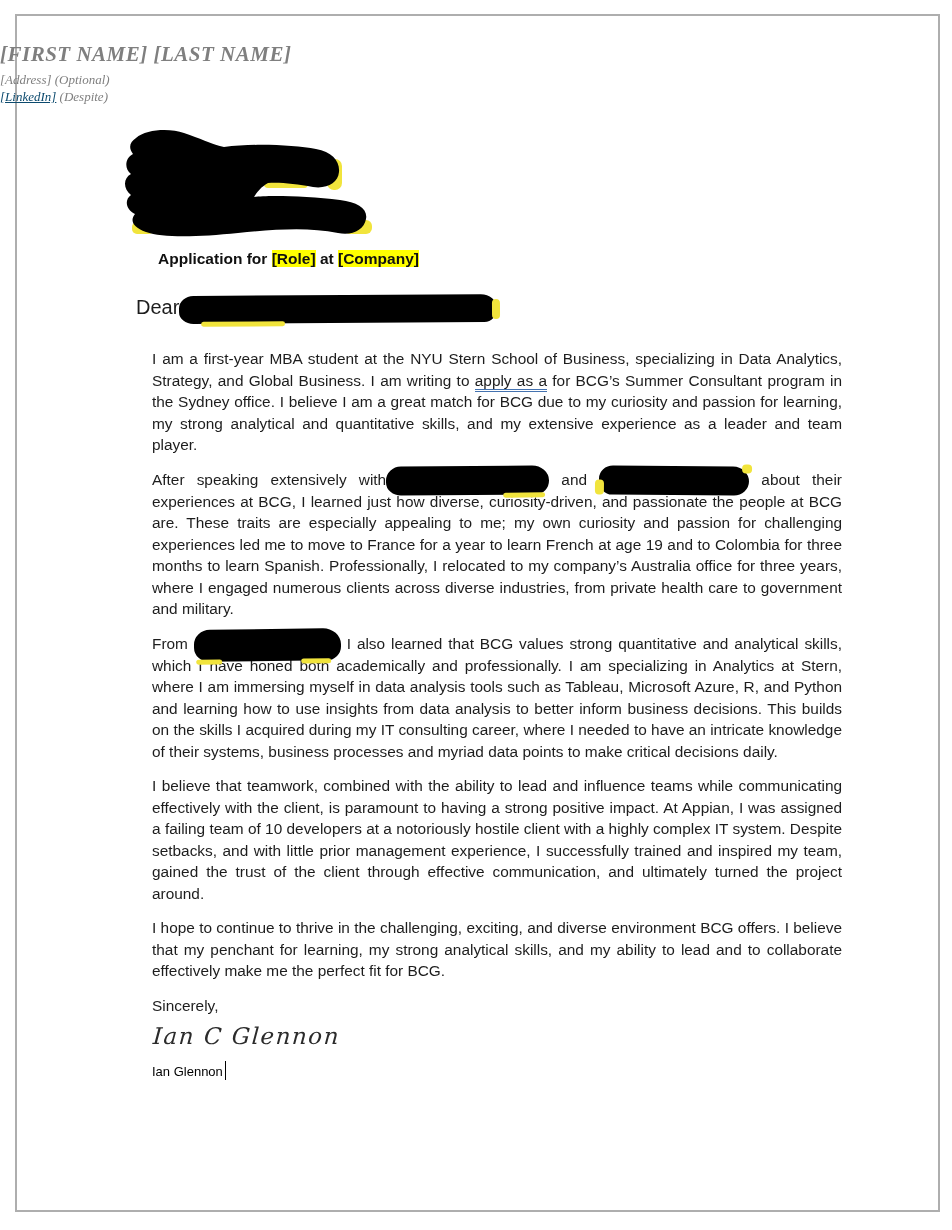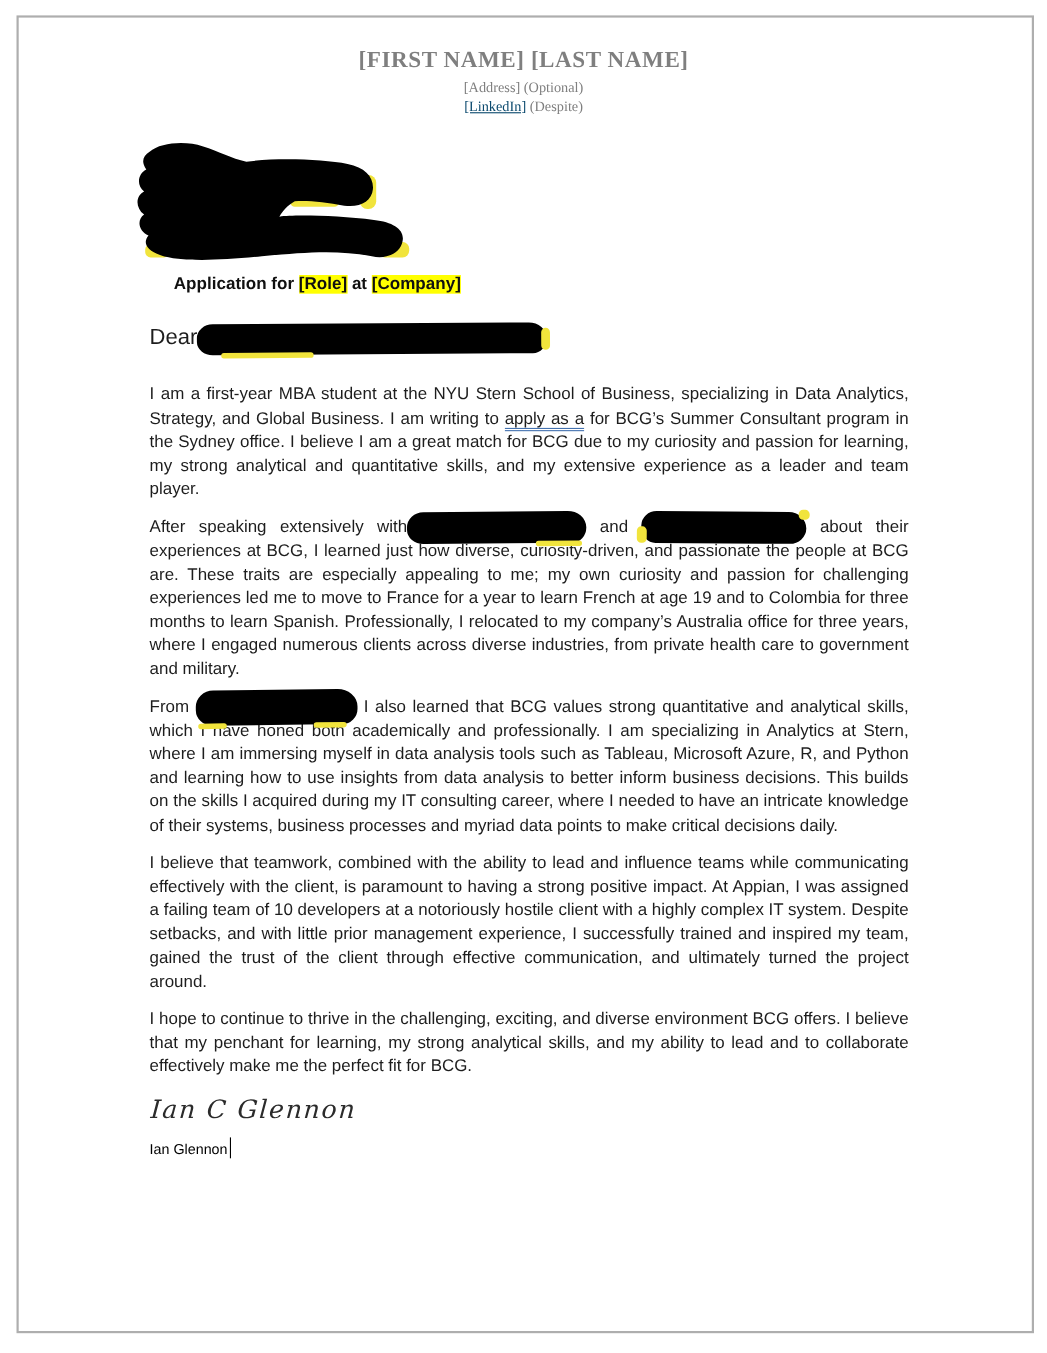--- a/index.html
+++ b/index.html
@@ -15,23 +15,23 @@
   .frame {
     position: absolute;
     left: 15px; top: 14px;
     width: 925px; height: 1198px;
     border: 2px solid #aeaeae;
   }
   
   .header {
     position: absolute;
     top: 42px; left: 0; width: 100%;
-    text-align: center;
     color: #7f7f7f;
     font-family: "Liberation Serif", serif;
+    font-style: italic;
   }
   .header .name {
     font-size: 21px;
     font-weight: bold;
     letter-spacing: .5px;
     margin-bottom: 4px;
   }
   .header .line { font-size: 13px; line-height: 17px; }
   .link {
     color: #0c4a6e;
@@ -48,21 +48,21 @@
   }
   .hl { background: #ffff00; }
   .salutation {
     position: absolute;
     left: 136px; top: 293px; width: 690px;
     font-size: 20px; color: #1d1d1d; line-height: 28px;
   }
   
   .bodytext {
     position: absolute;
-    left: 136px; top: 348px; width: 690px;
+    left: 152px; top: 348px; width: 690px;
     font-size: 15.4px; color: #1d1d1d;
     line-height: 21.5px;
     text-align: justify;
   }
   .bodytext p { margin: 0 0 13px 0; }
   .bodytext p.m7 { margin-top: 7px; }
   .dbl { border-bottom: 3px double #4472b0; }
   
   .redact {
     display: inline-block;
@@ -152,18 +152,19 @@
 
     <p><span>After speaking extensively with</span><span class="redact r-p2a"></span><span> and </span><span class="redact r-p2b"></span><span> about their experiences at BCG, I learned just how diverse, curiosity-driven, and passionate the people at BCG are. These traits are especially appealing to me; my own curiosity and passion for challenging experiences led me to move to France for a year to learn French at age 19 and to Colombia for three months to learn Spanish. Professionally, I relocated to my company’s Australia office for three years, where I engaged numerous clients across diverse industries, from private health care to government and military.</span></p>
 
     <p><span>From </span><span class="redact r-p3"></span><span> I also learned that BCG values strong quantitative and analytical skills, which I have honed both academically and professionally. I am specializing in Analytics at Stern, where I am immersing myself in data analysis tools such as Tableau, Microsoft Azure, R, and Python and learning how to use insights from data analysis to better inform business decisions. This builds on the skills I acquired during my IT consulting career, where I needed to have an intricate knowledge of their systems, business processes and myriad data points to make critical decisions daily.</span></p>
 
     <p>I believe that teamwork, combined with the ability to lead and influence teams while communicating effectively with the client, is paramount to having a strong positive impact. At Appian, I was assigned a failing team of 10 developers at a notoriously hostile client with a highly complex IT system. Despite setbacks, and with little prior management experience, I successfully trained and inspired my team, gained the trust of the client through effective communication, and ultimately turned the project around.</p>
 
     <p>I hope to continue to thrive in the challenging, exciting, and diverse environment BCG offers. I believe that my penchant for learning, my strong analytical skills, and my ability to lead and to collaborate effectively make me the perfect fit for BCG.</p>
 
 
+    <p class="sincerely">Sincerely,</p>
 
     <div class="signature">Ian C Glennon</div>
 
     <div class="typed-name"><span>Ian Glennon</span><span class="caret"></span></div>
   </div>
 </div>
 
 </body></html>

